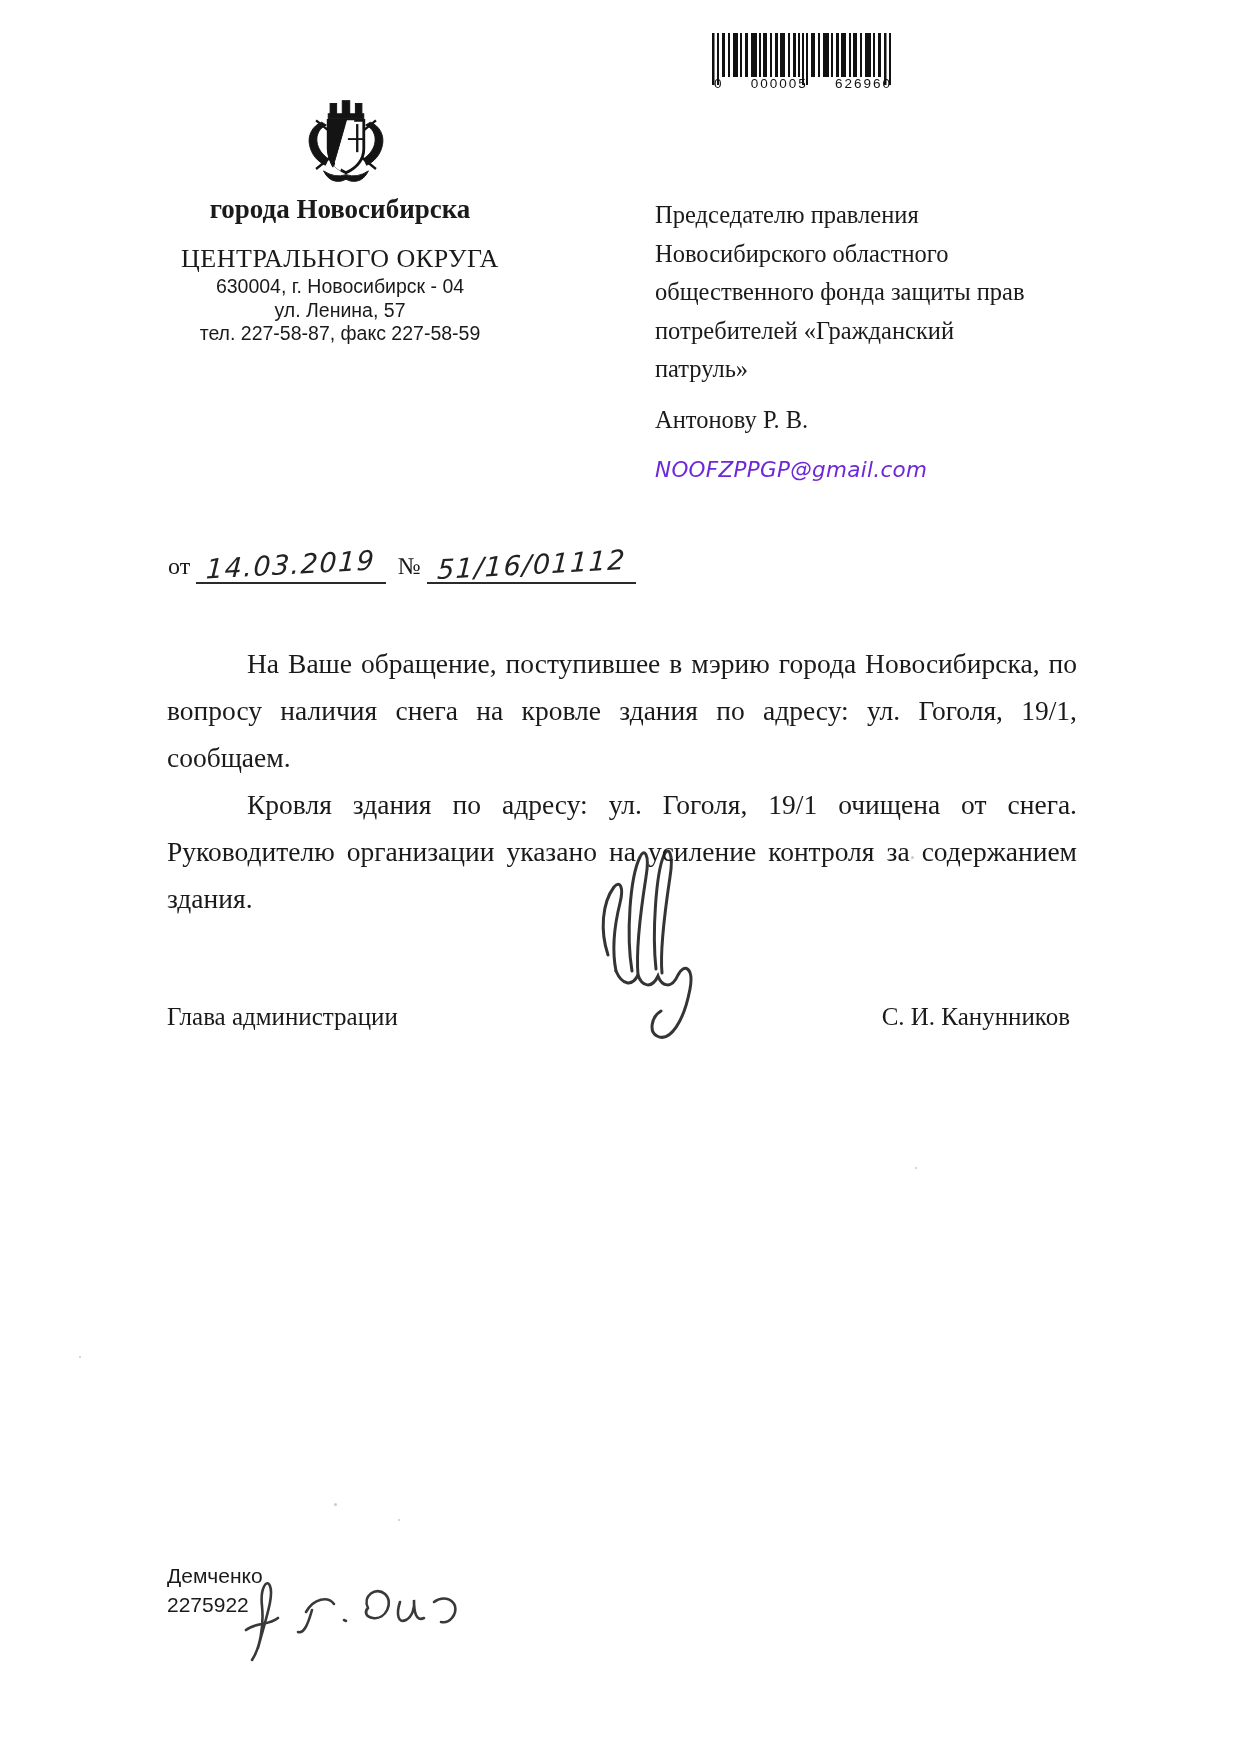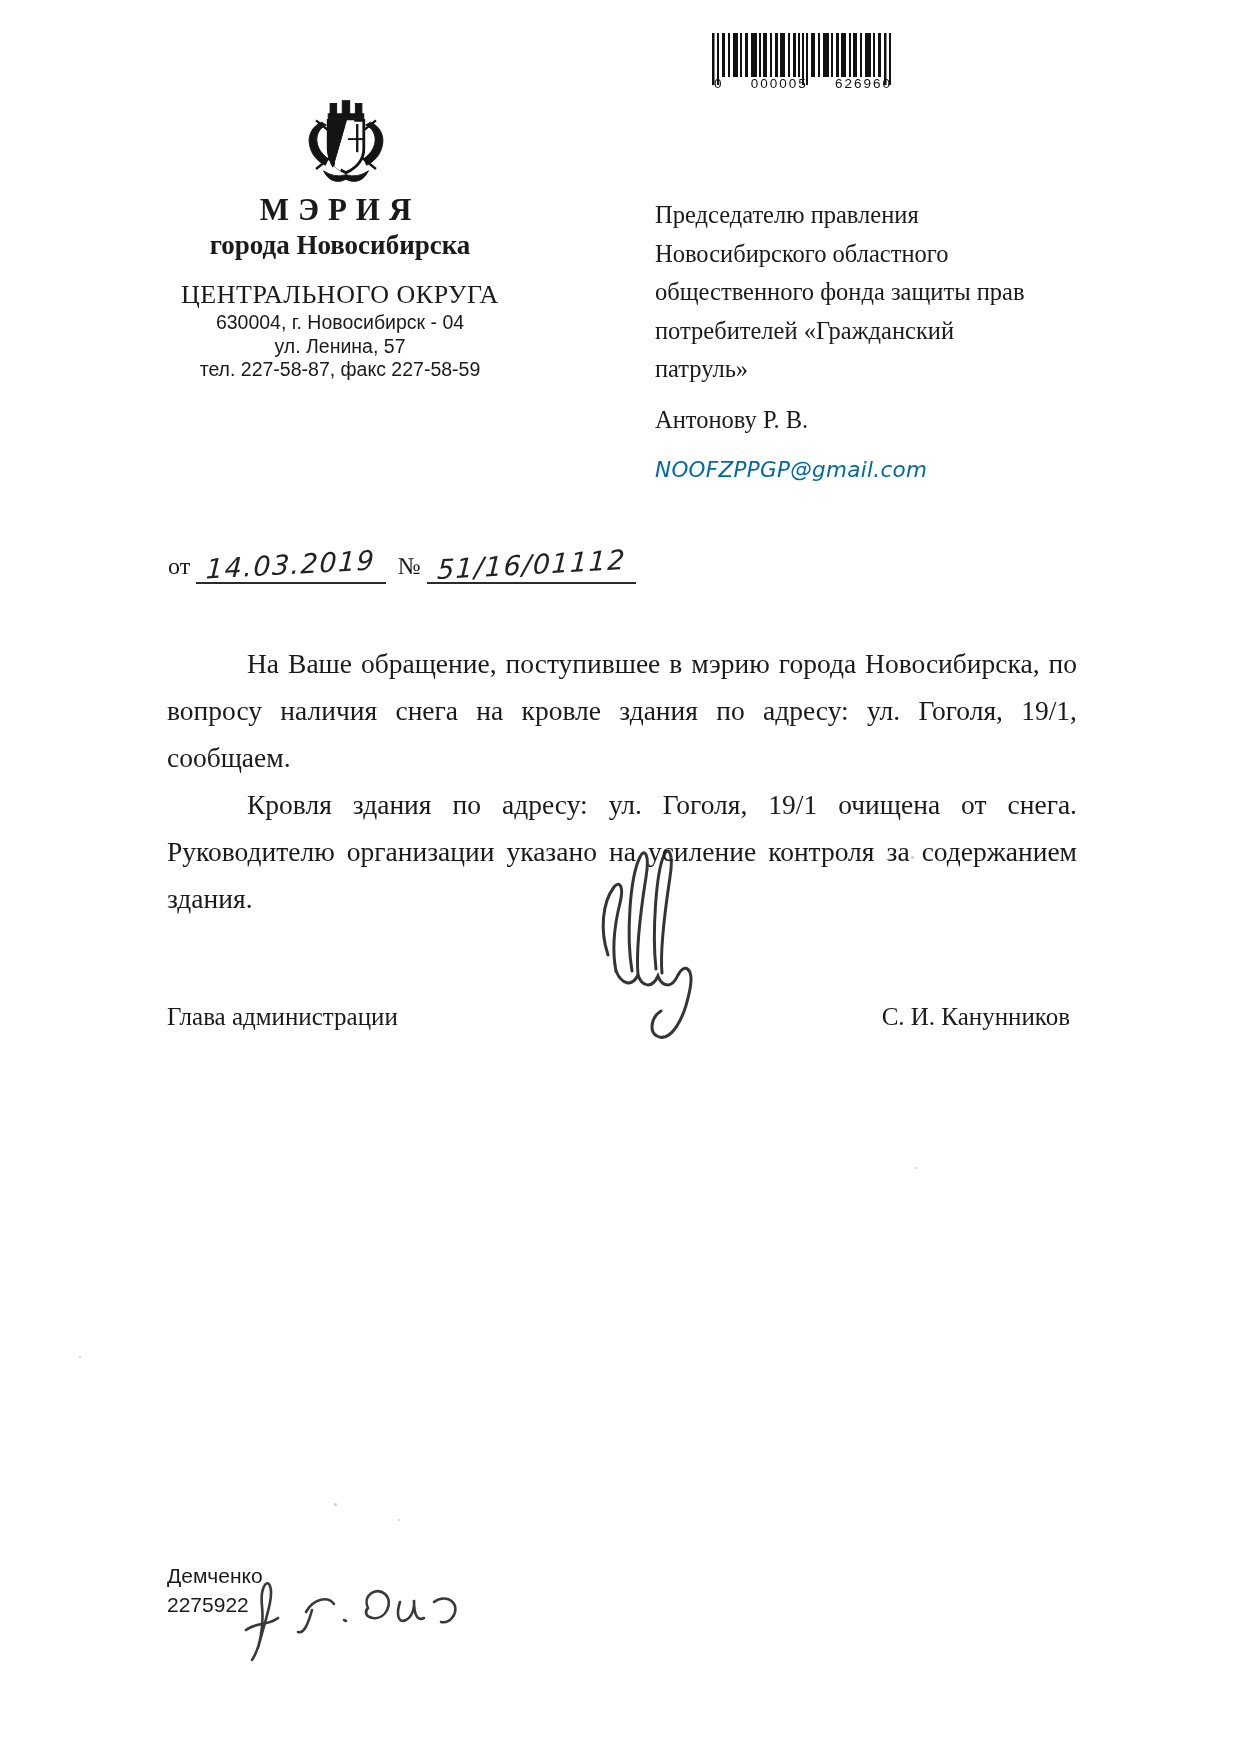--- a/index.html
+++ b/index.html
@@ -34,21 +34,21 @@
     display:inline-block;transform:rotate(-3deg) skewX(-6deg);letter-spacing:1.5px;
   }
   .hw-slot{display:inline-block;border-bottom:2px solid #2a2a2a;padding:0 10px 2px 10px;margin:0 6px;}
   .replyline{position:absolute;left:185px;top:615px;font-size:22.5px;word-spacing:9px;letter-spacing:.5px;}
   
   .recipient{position:absolute;left:655px;top:196px;width:430px;}
   .recipient .r-line{font-size:24.5px;line-height:38.5px;}
   .recipient .r-name{font-size:24.5px;margin-top:17px;}
   .recipient .r-email{
     font-family:"DejaVu Sans", sans-serif;font-style:italic;font-size:21.5px;
-    margin-top:23px;letter-spacing:.3px;color:#0369a1;
+    margin-top:23px;letter-spacing:.3px;color:#6d28d9;
   }
   
   .body-text{position:absolute;left:167px;top:640px;width:910px;}
   .body-text p{
     margin:0;font-size:27.5px;line-height:47px;text-align:justify;text-indent:80px;
   }
   
   .sig-row-left{position:absolute;left:167px;top:1003px;font-size:25px;}
   .sig-row-right{position:absolute;right:170px;top:1003px;font-size:25px;}
   .sig-scrawl{position:absolute;left:580px;top:843px;width:150px;height:205px;}
@@ -130,21 +130,20 @@
 
         <path d="M62 30 V60" stroke-width="2.5" fill="none"></path>
         <path d="M52 46 H69" stroke-width="2" fill="none"></path>
 
         <path d="M26 80 q12 8 24 4 q12 4 24 -4 q-5 10 -13 11 q-6 1 -11 -2 q-5 3 -11 2 q-8 -1 -13 -11 z"></path>
       </g>
     </svg>
   </div>
 
   <div class="sender">
-    <div class="t1">МЭРИЯ</div>
     <div class="t2">города Новосибирска</div>
     <div class="dept-wrap">
       <div class="dept">ЦЕНТРАЛЬНОГО ОКРУГА</div>
     </div>
     <div class="addr">630004, г. Новосибирск - 04</div>
     <div class="addr">ул. Ленина, 57</div>
     <div class="addr">тел. 227-58-87, факс 227-58-59</div>
   </div>
 
   <div class="refline">

